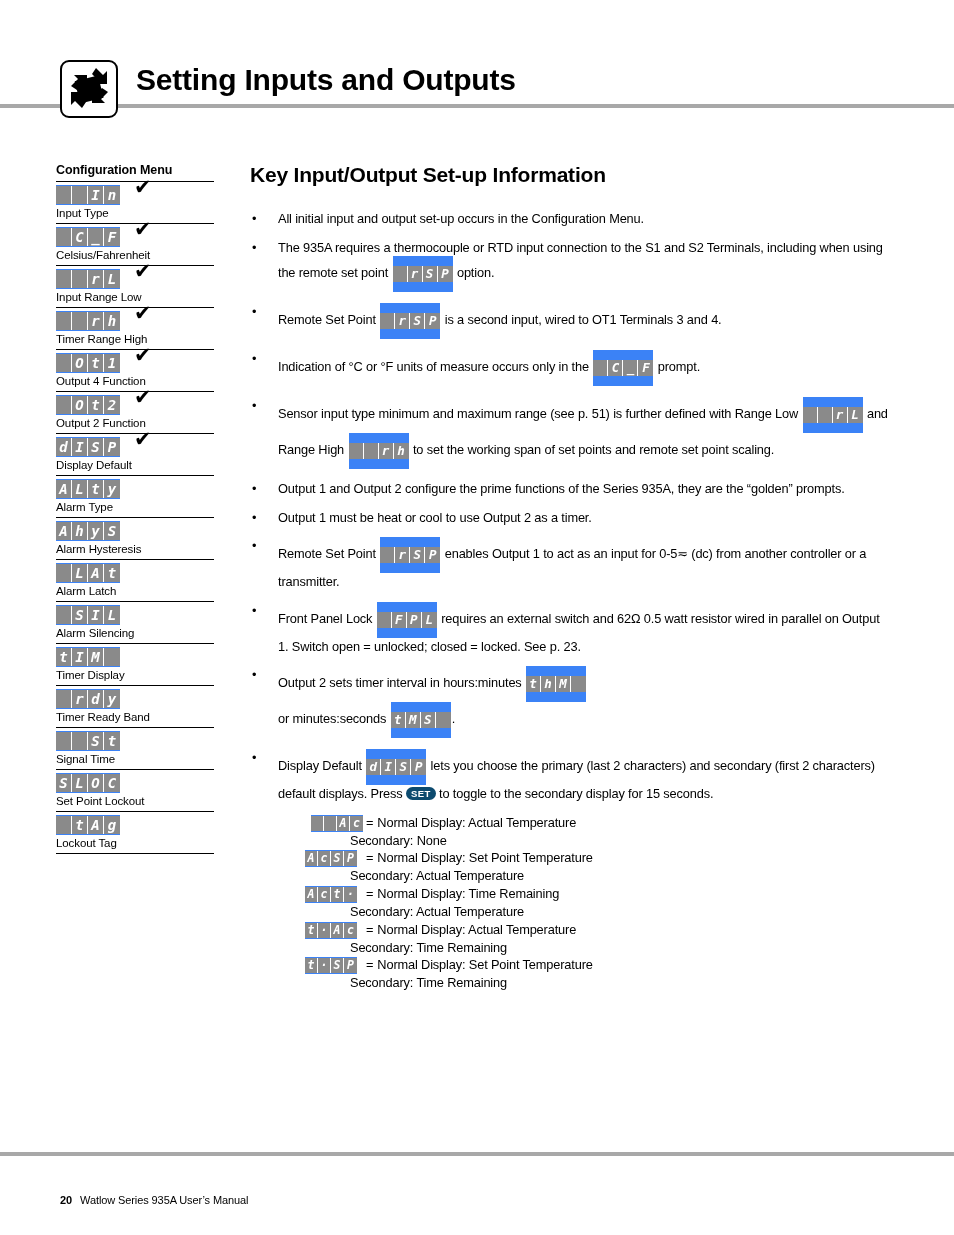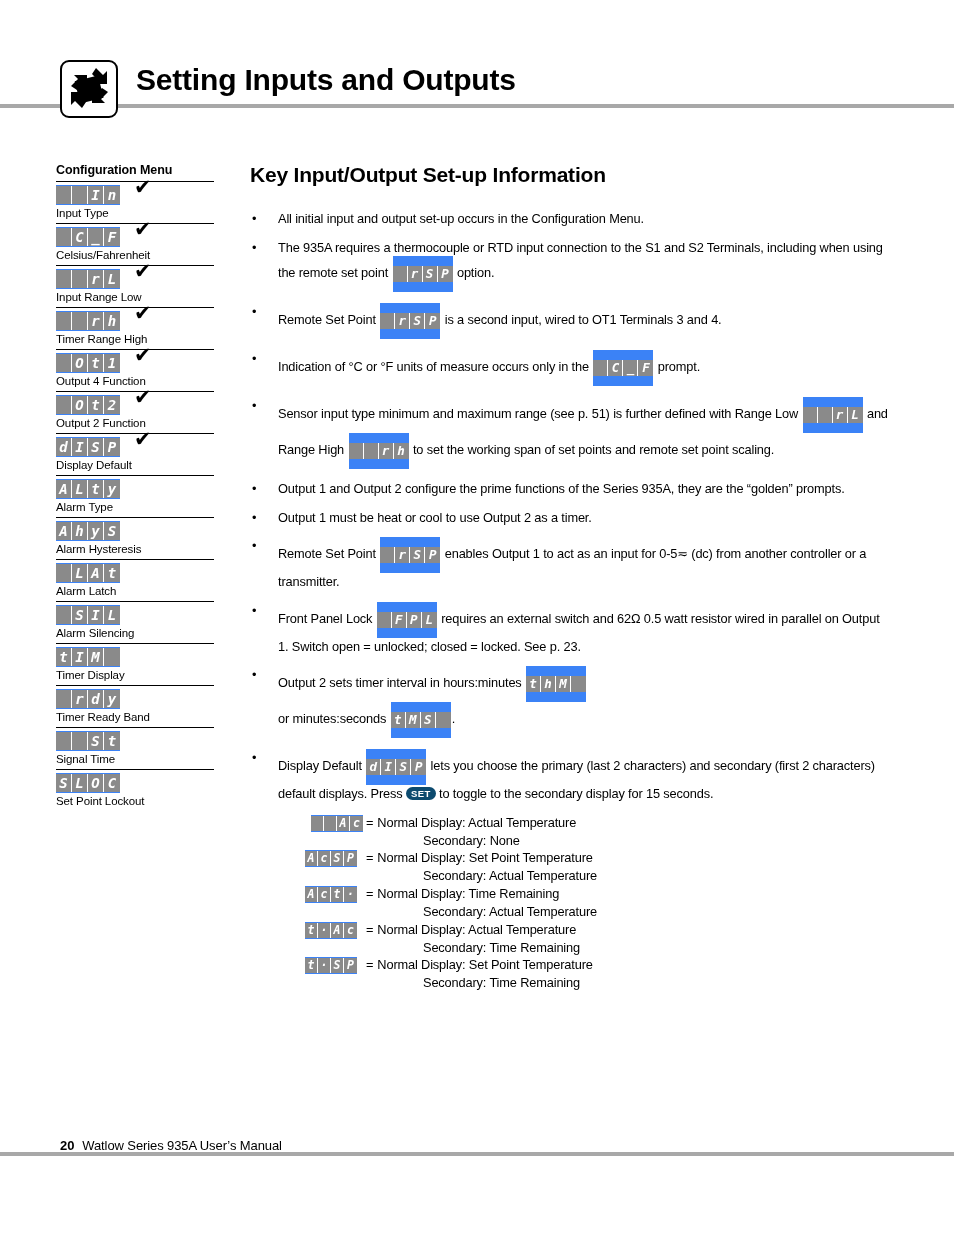--- a/index.html
+++ b/index.html
@@ -207,37 +207,37 @@
   .disp-chip-wrap {
     width: 58px;
     display: inline-block;
     text-align: left;
     flex: 0 0 58px;
     text-decoration: underline;
   }
   .disp-chip-wrap.right { text-align: right; }
   .disp-eq { padding: 0 4px 0 3px; }
   .disp-secondary {
-    margin-left: 118px;
+    margin-left: 45px;
   }
 
   
   #footer-rule {
     position: absolute;
     left: 0;
     top: 1152px;
     width: 954px;
     height: 4px;
     background: #a8a8a8;
   }
   #footer-text {
     position: absolute;
     left: 60px;
-    top: 1138px;
-    font-size: 13px;
+    top: 1194px;
+    font-size: 11px;
     letter-spacing: -0.1px;
     white-space: nowrap;
   }
   #footer-page {
     font-weight: bold;
     margin-right: 8px;
   }
 </style>
 </head>
 <body>
@@ -311,20 +311,24 @@
         <div class="menu-disp-line"><span class="lcd lcd-menu"><span class="cell">&nbsp;</span><span class="cell">r</span><span class="cell">d</span><span class="cell">y</span></span></div>
         <div class="menu-label">Timer Ready Band</div>
       </div>
       <div class="menu-row">
         <div class="menu-disp-line"><span class="lcd lcd-menu"><span class="cell">&nbsp;</span><span class="cell">&nbsp;</span><span class="cell">S</span><span class="cell">t</span></span></div>
         <div class="menu-label">Signal Time</div>
       </div>
       <div class="menu-row">
         <div class="menu-disp-line"><span class="lcd lcd-menu"><span class="cell">S</span><span class="cell">L</span><span class="cell">O</span><span class="cell">C</span></span></div>
         <div class="menu-label">Set Point Lockout</div>
+      </div>
+      <div class="menu-row last">
+        <div class="menu-disp-line"><span class="lcd lcd-menu"><span class="cell">&nbsp;</span><span class="cell">t</span><span class="cell">A</span><span class="cell">g</span></span></div>
+        <div class="menu-label">Lockout Tag</div>
       </div>
     </div>
 </div>
 
 <div id="main">
   <div id="main-title">Key Input/Output Set-up Information</div>
   <div id="bullet-list">
       <div class="bullet-row">
         <span class="dot">•</span>
         <p>All initial input and output set-up occurs in the Configuration Menu.</p>

